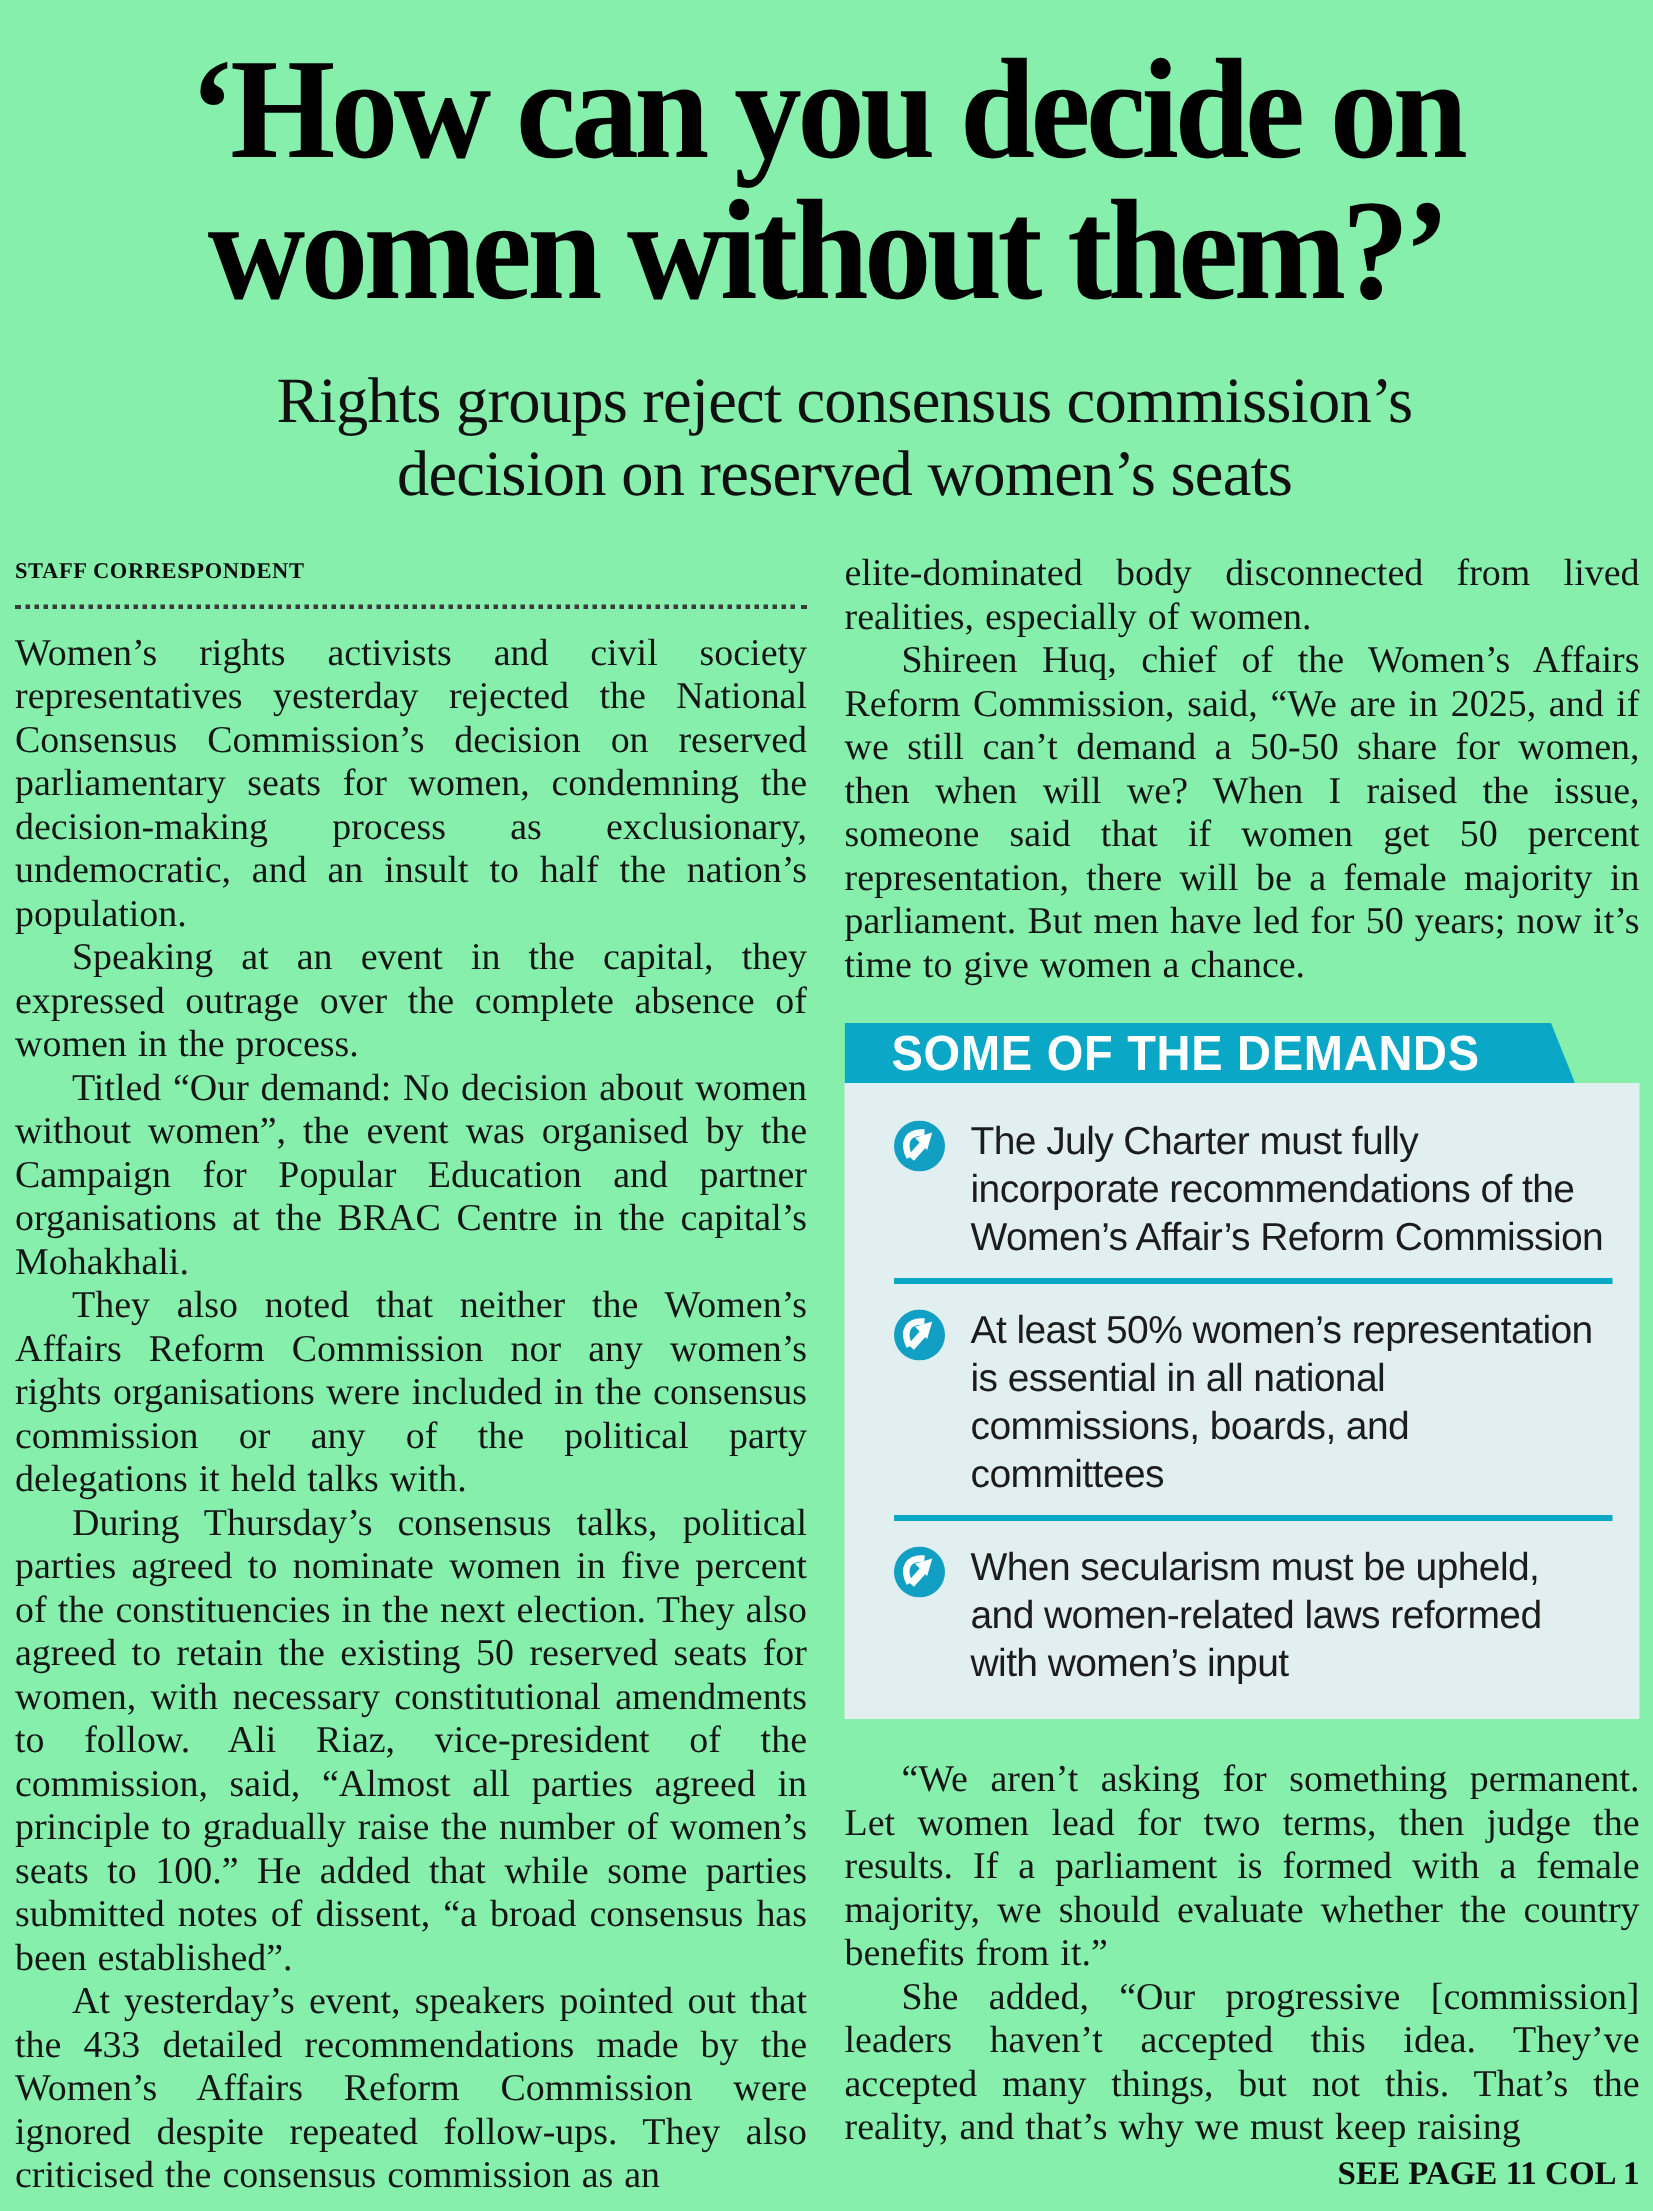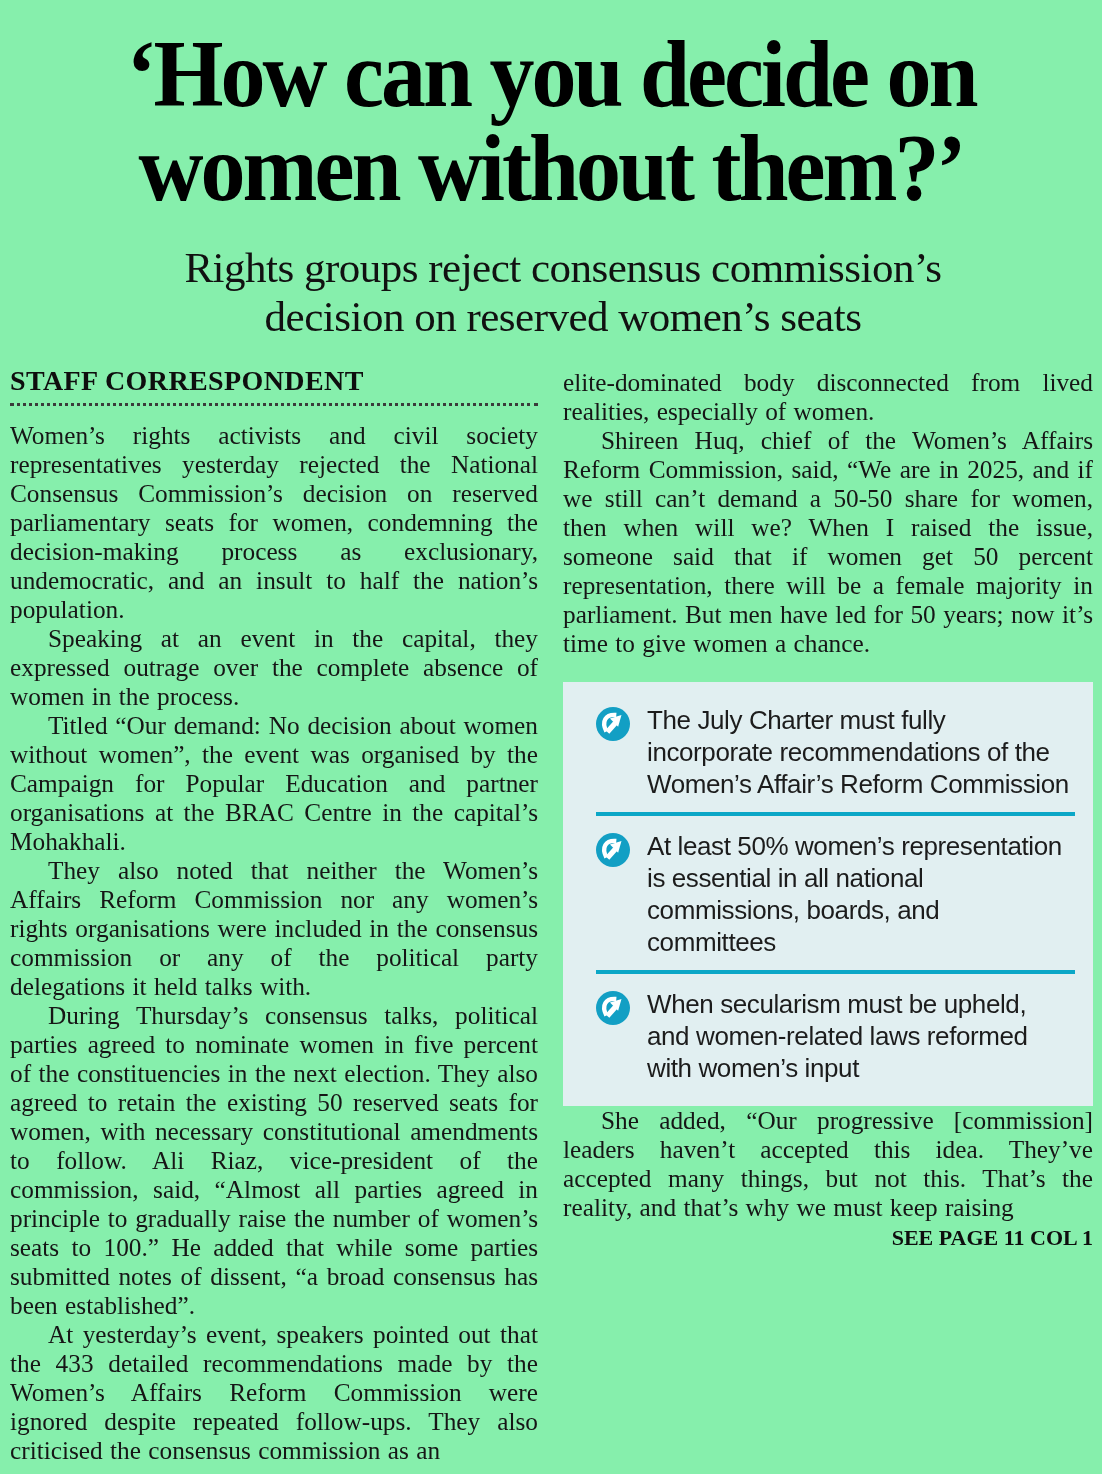--- a/index.html
+++ b/index.html
@@ -12,21 +12,21 @@
   .hl-line{
     font-weight:bold;font-size:90px;line-height:94px;letter-spacing:-3px;
     white-space:nowrap;transform:scaleY(1.06);transform-origin:center top;
   }
   .subhead{position:absolute;top:243px;left:0;width:1102px;text-align:center;color:#111;padding-left:12px;}
   .sh-line{font-size:43px;line-height:49px;letter-spacing:-0.5px;}
   
   .col{position:absolute;top:368px;}
   .col-left{left:10px;width:528px;}
   .col-right{left:563px;width:530px;}
-  .byline{font-weight:bold;font-size:28px;line-height:26px;letter-spacing:0.4px;color:#0e0e0e;}
+  .byline{font-weight:bold;font-size:15px;line-height:26px;letter-spacing:0.4px;color:#0e0e0e;}
   .byline-rule{border-bottom:3px dotted #3a3a3a;height:1px;margin:8px 0 15px 0;}
   .para{
     margin:0;font-size:25.3px;line-height:29px;text-align:justify;color:#161616;
     word-spacing:1px;
   }
   .para.indent{text-indent:38px;}
   
   .demands-box{margin-top:24px;}
   .demands-header{
     height:40px;background:#0ba7c7;
@@ -78,20 +78,23 @@
     <p class="para indent">They also noted that neither the Women’s Affairs Reform Commission nor any women’s rights organisations were included in the consensus commission or any of the political party delegations it held talks with.</p>
     <p class="para indent">During Thursday’s consensus talks, political parties agreed to nominate women in five percent of the constituencies in the next election. They also agreed to retain the existing 50 reserved seats for women, with necessary constitutional amendments to follow. Ali Riaz, vice-president of the commission, said, “Almost all parties agreed in principle to gradually raise the number of women’s seats to 100.” He added that while some parties submitted notes of dissent, “a broad consensus has been established”.</p>
     <p class="para indent">At yesterday’s event, speakers pointed out that the 433 detailed recommendations made by the Women’s Affairs Reform Commission were ignored despite repeated follow-ups. They also criticised the consensus commission as an</p>
   </section>
 
   <section class="col col-right">
     <p class="para">elite-dominated body disconnected from lived realities, especially of women.</p>
     <p class="para indent">Shireen Huq, chief of the Women’s Affairs Reform Commission, said, “We are in 2025, and if we still can’t demand a 50-50 share for women, then when will we? When I raised the issue, someone said that if women get 50 percent representation, there will be a female majority in parliament. But men have led for 50 years; now it’s time to give women a chance.</p>
 
     <aside class="demands-box">
+      <div class="demands-header">
+        <span class="demands-title">SOME OF THE DEMANDS</span>
+      </div>
       <div class="demands-body">
 
         <div class="demand">
           <span class="demand-icon">
             <svg viewBox="0 0 36 36" aria-hidden="true">
               <circle cx="18" cy="18" r="18" fill="#129fc4"></circle>
               <path d="M11 26 C 5.5 15, 10 7.5, 21.5 8.5" fill="none" stroke="#ffffff" stroke-width="4.6"></path>
               <path d="M12 26.5 L 20.5 17" fill="none" stroke="#ffffff" stroke-width="5.6"></path>
               <path d="M27 8.5 L 14.8 12.2 L 23.4 20.8 Z" fill="#ffffff"></path>
             </svg>
@@ -123,17 +126,18 @@
               <path d="M12 26.5 L 20.5 17" fill="none" stroke="#ffffff" stroke-width="5.6"></path>
               <path d="M27 8.5 L 14.8 12.2 L 23.4 20.8 Z" fill="#ffffff"></path>
             </svg>
           </span>
           <span class="demand-text">When secularism must be upheld, and women-related laws reformed with women’s input</span>
         </div>
 
       </div>
     </aside>
 
+    <p class="para indent after-box-first">“We aren’t asking for something permanent. Let women lead for two terms, then judge the results. If a parliament is formed with a female majority, we should evaluate whether the country benefits from it.”</p>
     <p class="para indent">She added, “Our progressive [commission] leaders haven’t accepted this idea. They’ve accepted many things, but not this. That’s the reality, and that’s why we must keep raising</p>
     <div class="continued">SEE PAGE 11 COL 1</div>
   </section>
 
 </div>
 
 </body></html>

